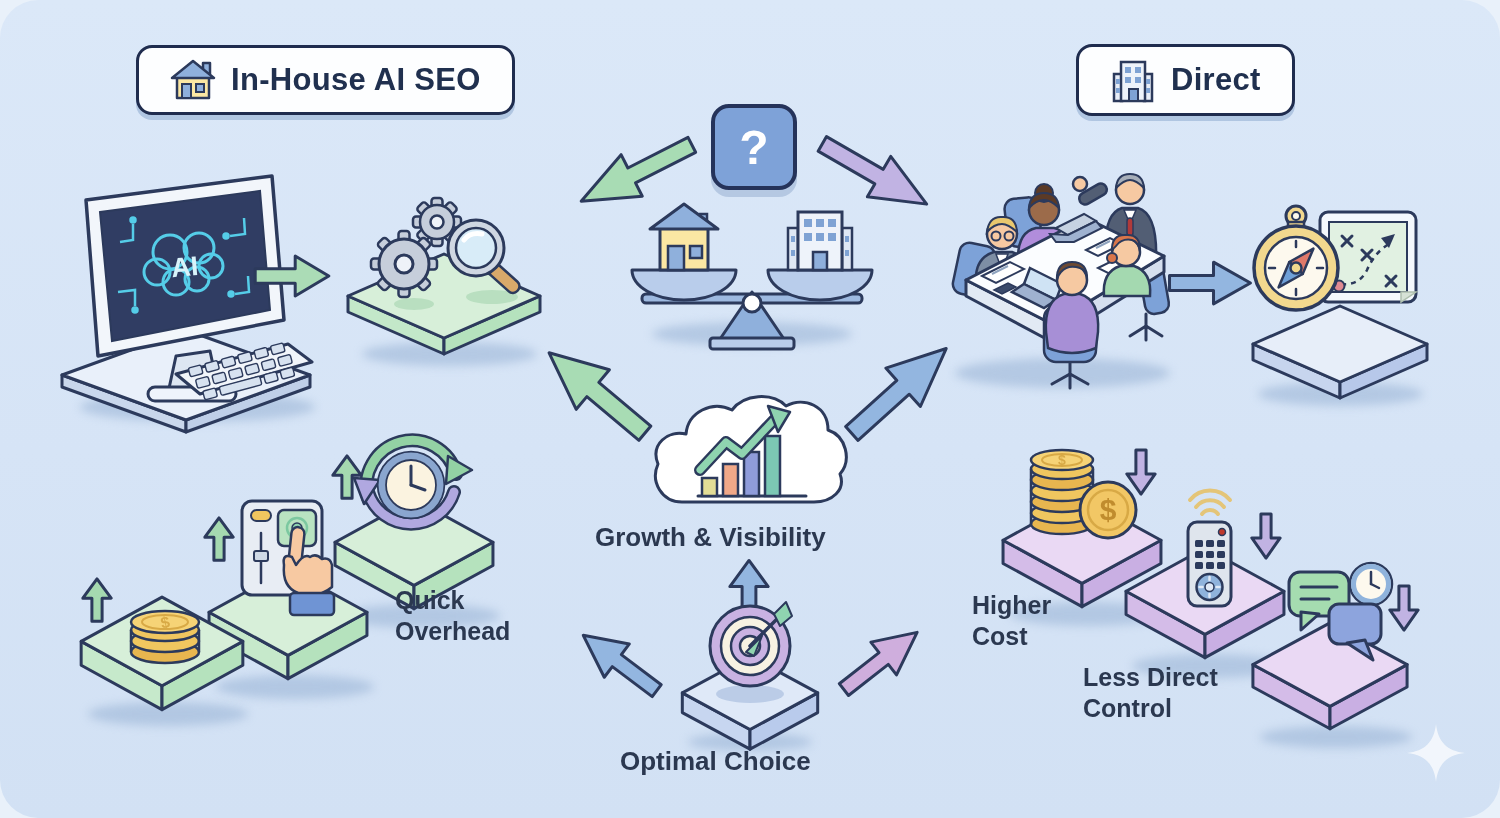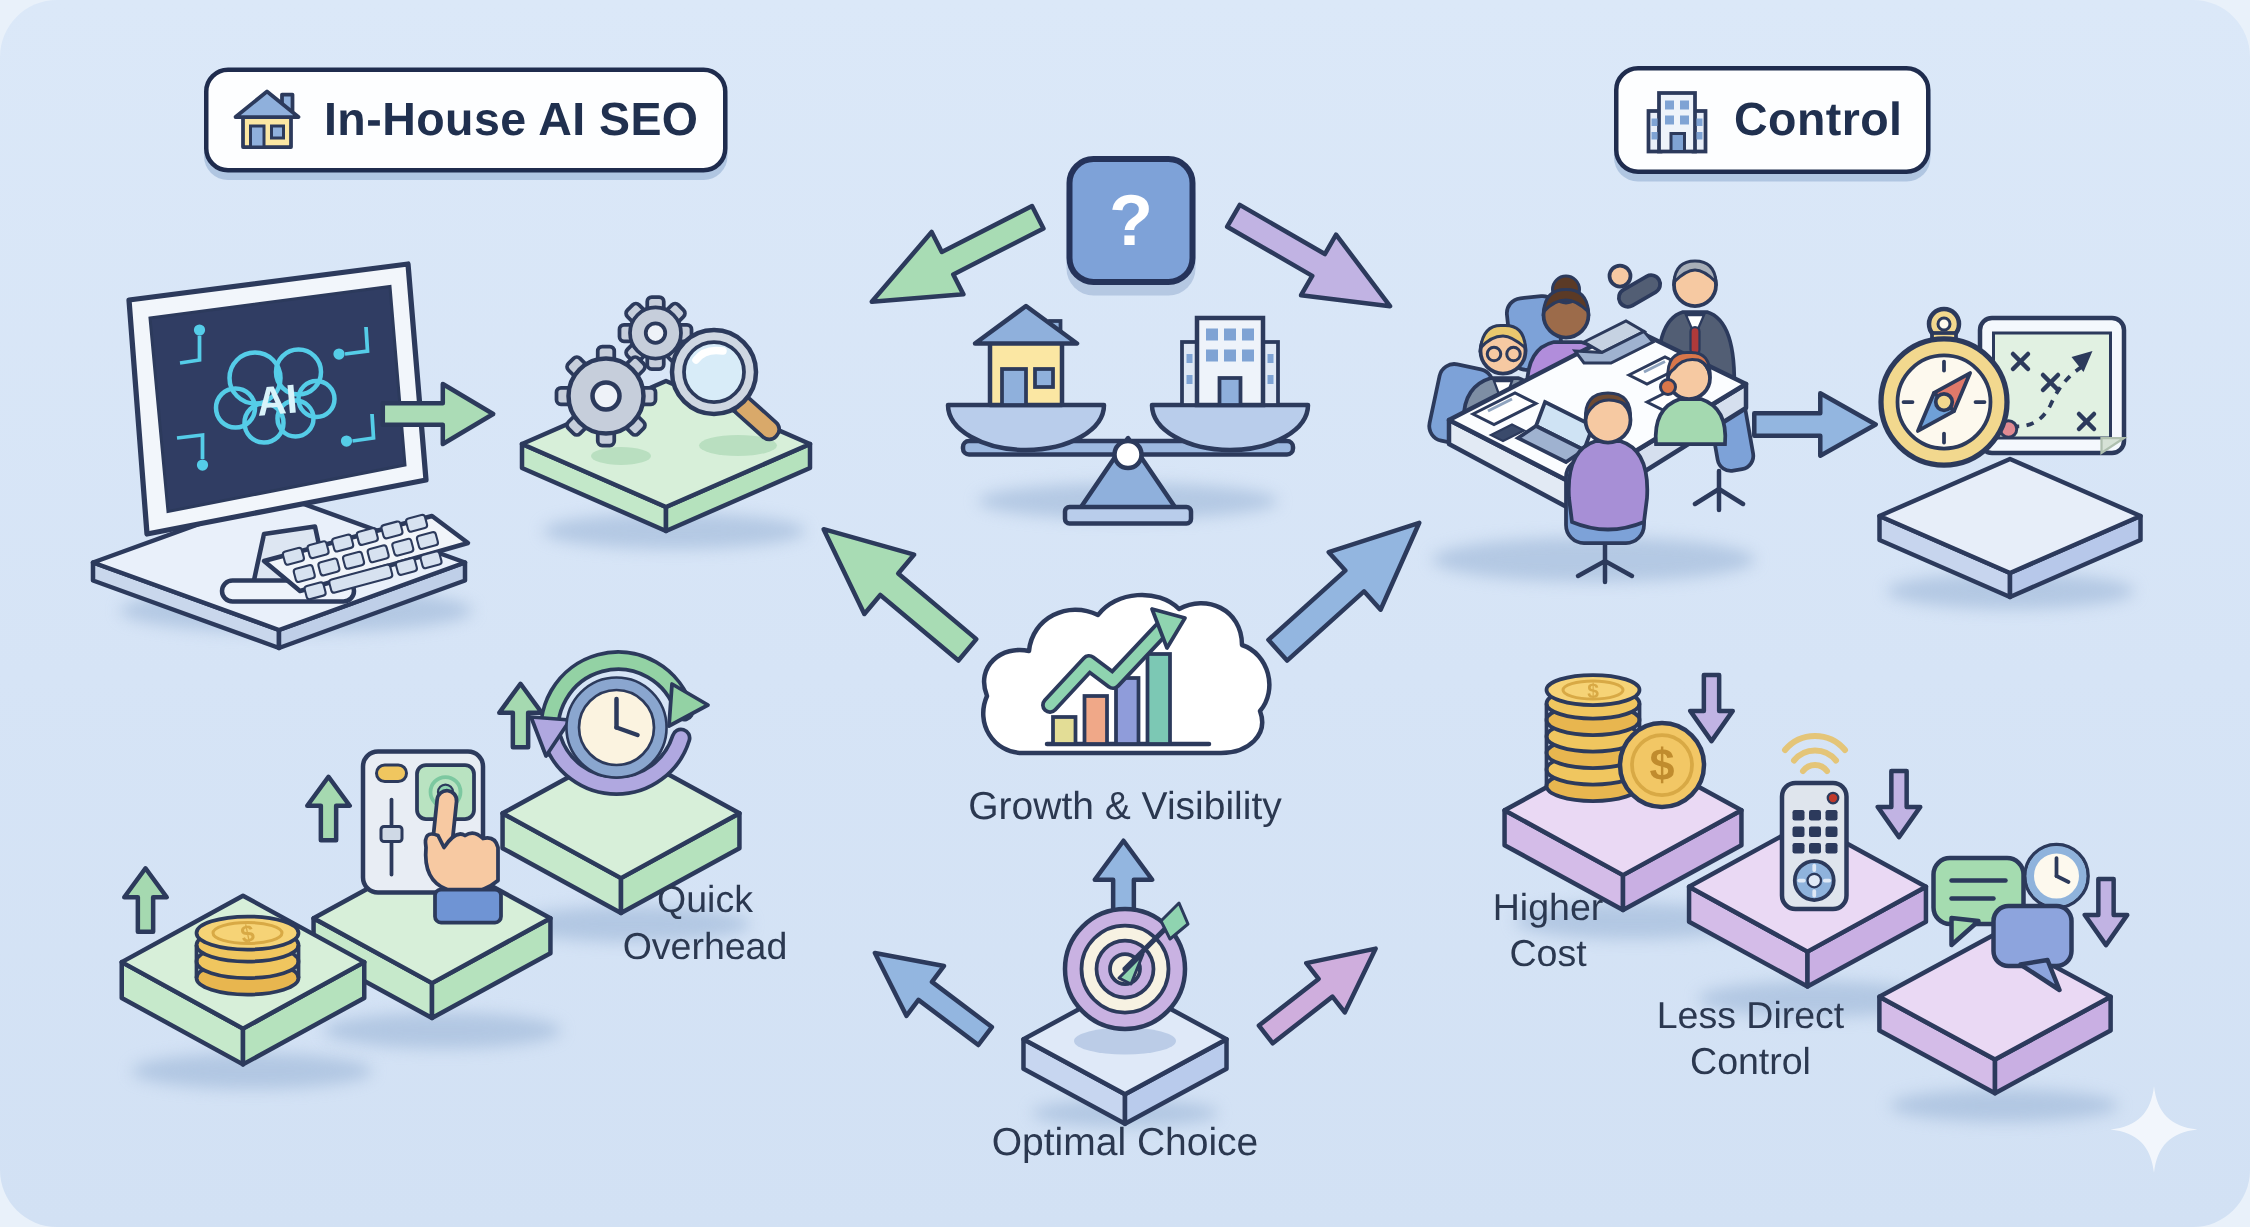--- a/index.html
+++ b/index.html
@@ -11,38 +11,38 @@
   .canvas{
     position:relative;width:1500px;height:818px;
     background:linear-gradient(180deg,#dbe8f8 0%,#d6e4f6 55%,#d2e1f4 100%);
     border-radius:38px;overflow:hidden;
   }
   .abs{position:absolute;}
   
   .badge{
     position:absolute;display:inline-flex;align-items:center;gap:15px;
     background:#fdfeff;border:3.5px solid #1f2c4e;border-radius:16px;
-    padding:11px 16px;box-shadow:0 5px 0 rgba(154,180,214,.65);
+    padding:11px 31px;box-shadow:0 5px 0 rgba(154,180,214,.65);
   }
   .badge .txt{font-size:31px;font-weight:bold;color:#20304f;letter-spacing:.3px;}
   
   .qbox{
     position:absolute;left:711px;top:104px;width:78px;height:78px;
     background:#7ea2d8;border:4px solid #25335a;border-radius:18px;
     display:flex;align-items:center;justify-content:center;
     box-shadow:0 7px 0 rgba(146,170,206,.5);
     color:#ffffff;font-size:48px;font-weight:bold;
   }
   
   .arrow{position:absolute;}
   .arrow svg{display:block;width:100%;height:100%;overflow:visible;}
   
   .lbl{
-    position:absolute;text-align:center;color:#2b3850;
-    font-size:25px;font-weight:400;line-height:1.22;
+    position:absolute;color:#2b3850;
+    font-size:25px;font-weight:700;line-height:1.22;
   }
   .lbl.big{font-size:26px;}
   
   .shadow{
     position:absolute;border-radius:50%;
     background:rgba(145,173,210,.5);filter:blur(5px);
   }
   svg{overflow:visible;}
 </style>
 </head>
@@ -95,21 +95,21 @@
       <rect x="15" y="9" width="6" height="6" fill="#7fa3d4"></rect>
         <rect x="25" y="9" width="6" height="6" fill="#7fa3d4"></rect>
       <rect x="15" y="19" width="6" height="6" fill="#7fa3d4"></rect>
         <rect x="25" y="19" width="6" height="6" fill="#7fa3d4"></rect>
       <rect x="6" y="21" width="4" height="5" fill="#7fa3d4"></rect>
         <rect x="36" y="21" width="4" height="5" fill="#7fa3d4"></rect>
       <rect x="6" y="30" width="4" height="5" fill="#7fa3d4"></rect>
         <rect x="36" y="30" width="4" height="5" fill="#7fa3d4"></rect>
       <rect x="19" y="31" width="9" height="12" fill="#7fa3d4" stroke="#2c3a5c" stroke-width="2"></rect>
     </svg>
-    <span class="txt">Control</span>
+    <span class="txt">Direct</span>
   </div>
 
   <div class="qbox">
     <span>?</span>
   </div>
   <div class="arrow" style="left:569px;top:145px;width:135px;height:56px;transform:rotate(153deg)">
     <svg viewBox="0 0 100 60" preserveAspectRatio="none">
         <use href="#arrow" fill="#a8dcb4"></use>
       </svg>
   </div>

